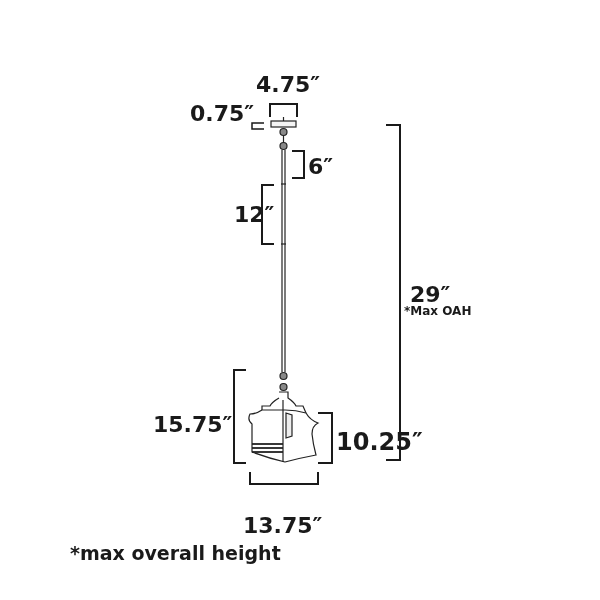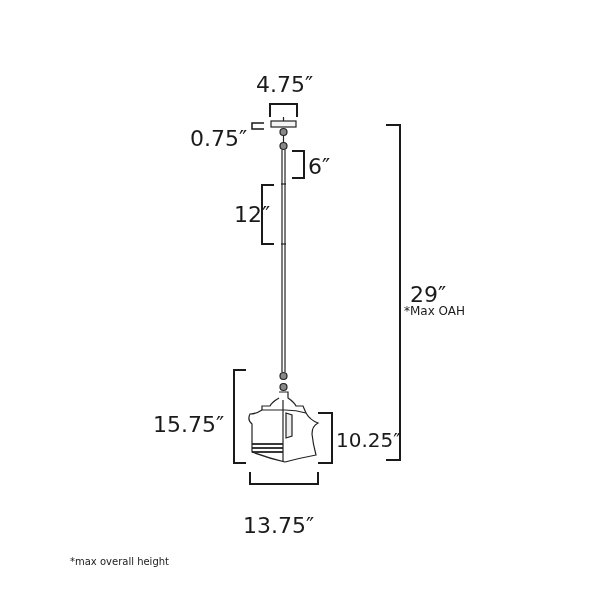--- a/index.html
+++ b/index.html
@@ -1,18 +1,18 @@
 <!DOCTYPE html>
 <html><head>
 <meta charset="utf-8">
 <style>
   html, body { margin: 0; padding: 0; background: #ffffff; }
   body { width: 600px; height: 600px; position: relative; overflow: hidden;
          font-family: "DejaVu Sans", sans-serif; color: #1a1a1a; }
-  .lbl { position: absolute; white-space: nowrap; line-height: 1; font-weight: 400; }
+  .lbl { position: absolute; white-space: nowrap; line-height: 1; font-weight: 700; }
   .big { font-size: 22px; }
   .small { font-size: 12px; }
   svg { position: absolute; left: 0; top: 0; }
 </style>
 </head>
 <body>
 
 <svg width="600" height="600" viewBox="0 0 600 600">
   <g fill="none" stroke="#1a1a1a" stroke-width="2">
 
@@ -58,21 +58,21 @@
 
     <line x1="252" y1="444" x2="283" y2="444" stroke-width="1.8"></line>
     <line x1="252" y1="448" x2="283" y2="448" stroke-width="1.8"></line>
     <line x1="252" y1="452" x2="283" y2="452" stroke-width="1.8"></line>
 
     <path d="M286 413 V438 L292 436 V415 Z" fill="#eee"></path>
   </g>
 </svg>
 
 <div class="lbl big" style="left:256px; top:74px;">4.75″</div>
-<div class="lbl big" style="left:190px; top:128px;">0.75″</div>
+<div class="lbl big" style="left:190px; top:103px;">0.75″</div>
 <div class="lbl big" style="left:308px; top:156px;">6″</div>
 <div class="lbl big" style="left:234px; top:204px;">12″</div>
 <div class="lbl big" style="left:410px; top:284px;">29″</div>
 <div class="lbl small" style="left:404px; top:305px;text-align:right;">*Max OAH</div>
 <div class="lbl big" style="left:153px; top:414px;">15.75″</div>
-<div class="lbl" style="left:336px; top:430px; font-size:20px;">10.25″</div>
+<div class="lbl" style="left:336px; top:430px; font-size:24px;">10.25″</div>
 <div class="lbl big" style="left:243px; top:492px;margin-top:23px;">13.75″</div>
-<div class="lbl" style="left:70px; top:557px; font-size:10px;">*max overall height</div>
+<div class="lbl" style="left:70px; top:544px; font-size:19px;">*max overall height</div>
 
 </body></html>

